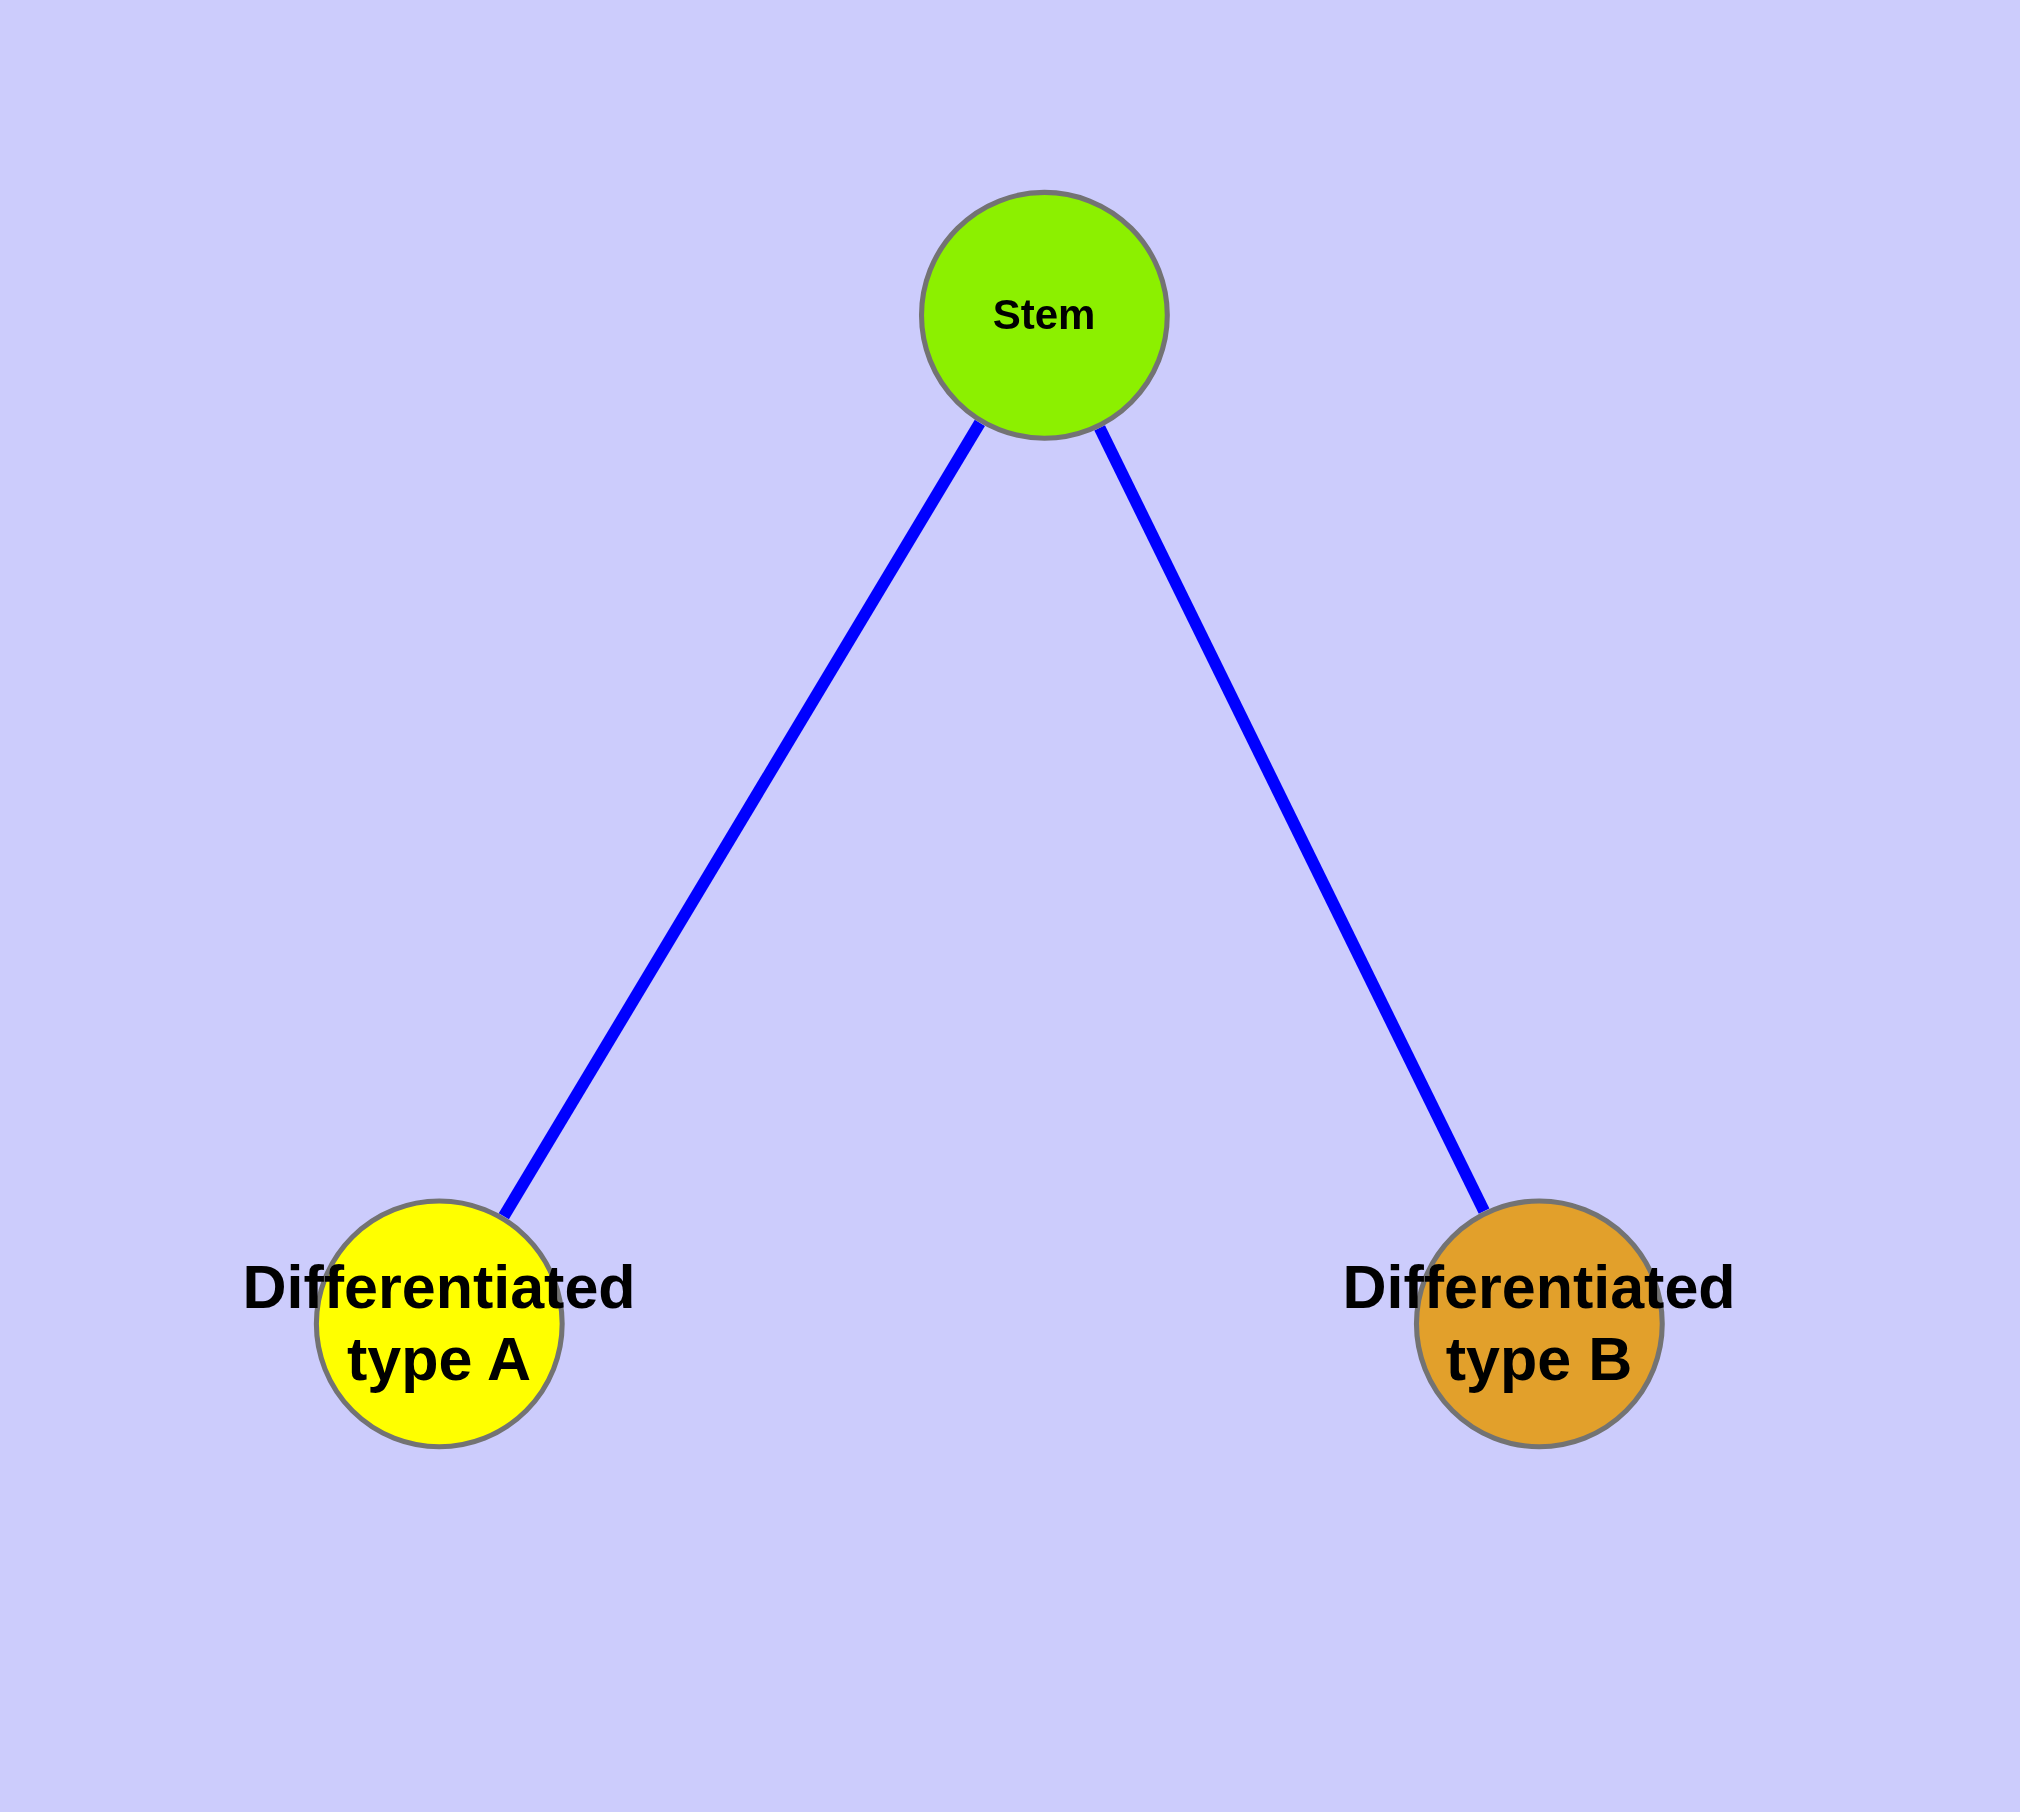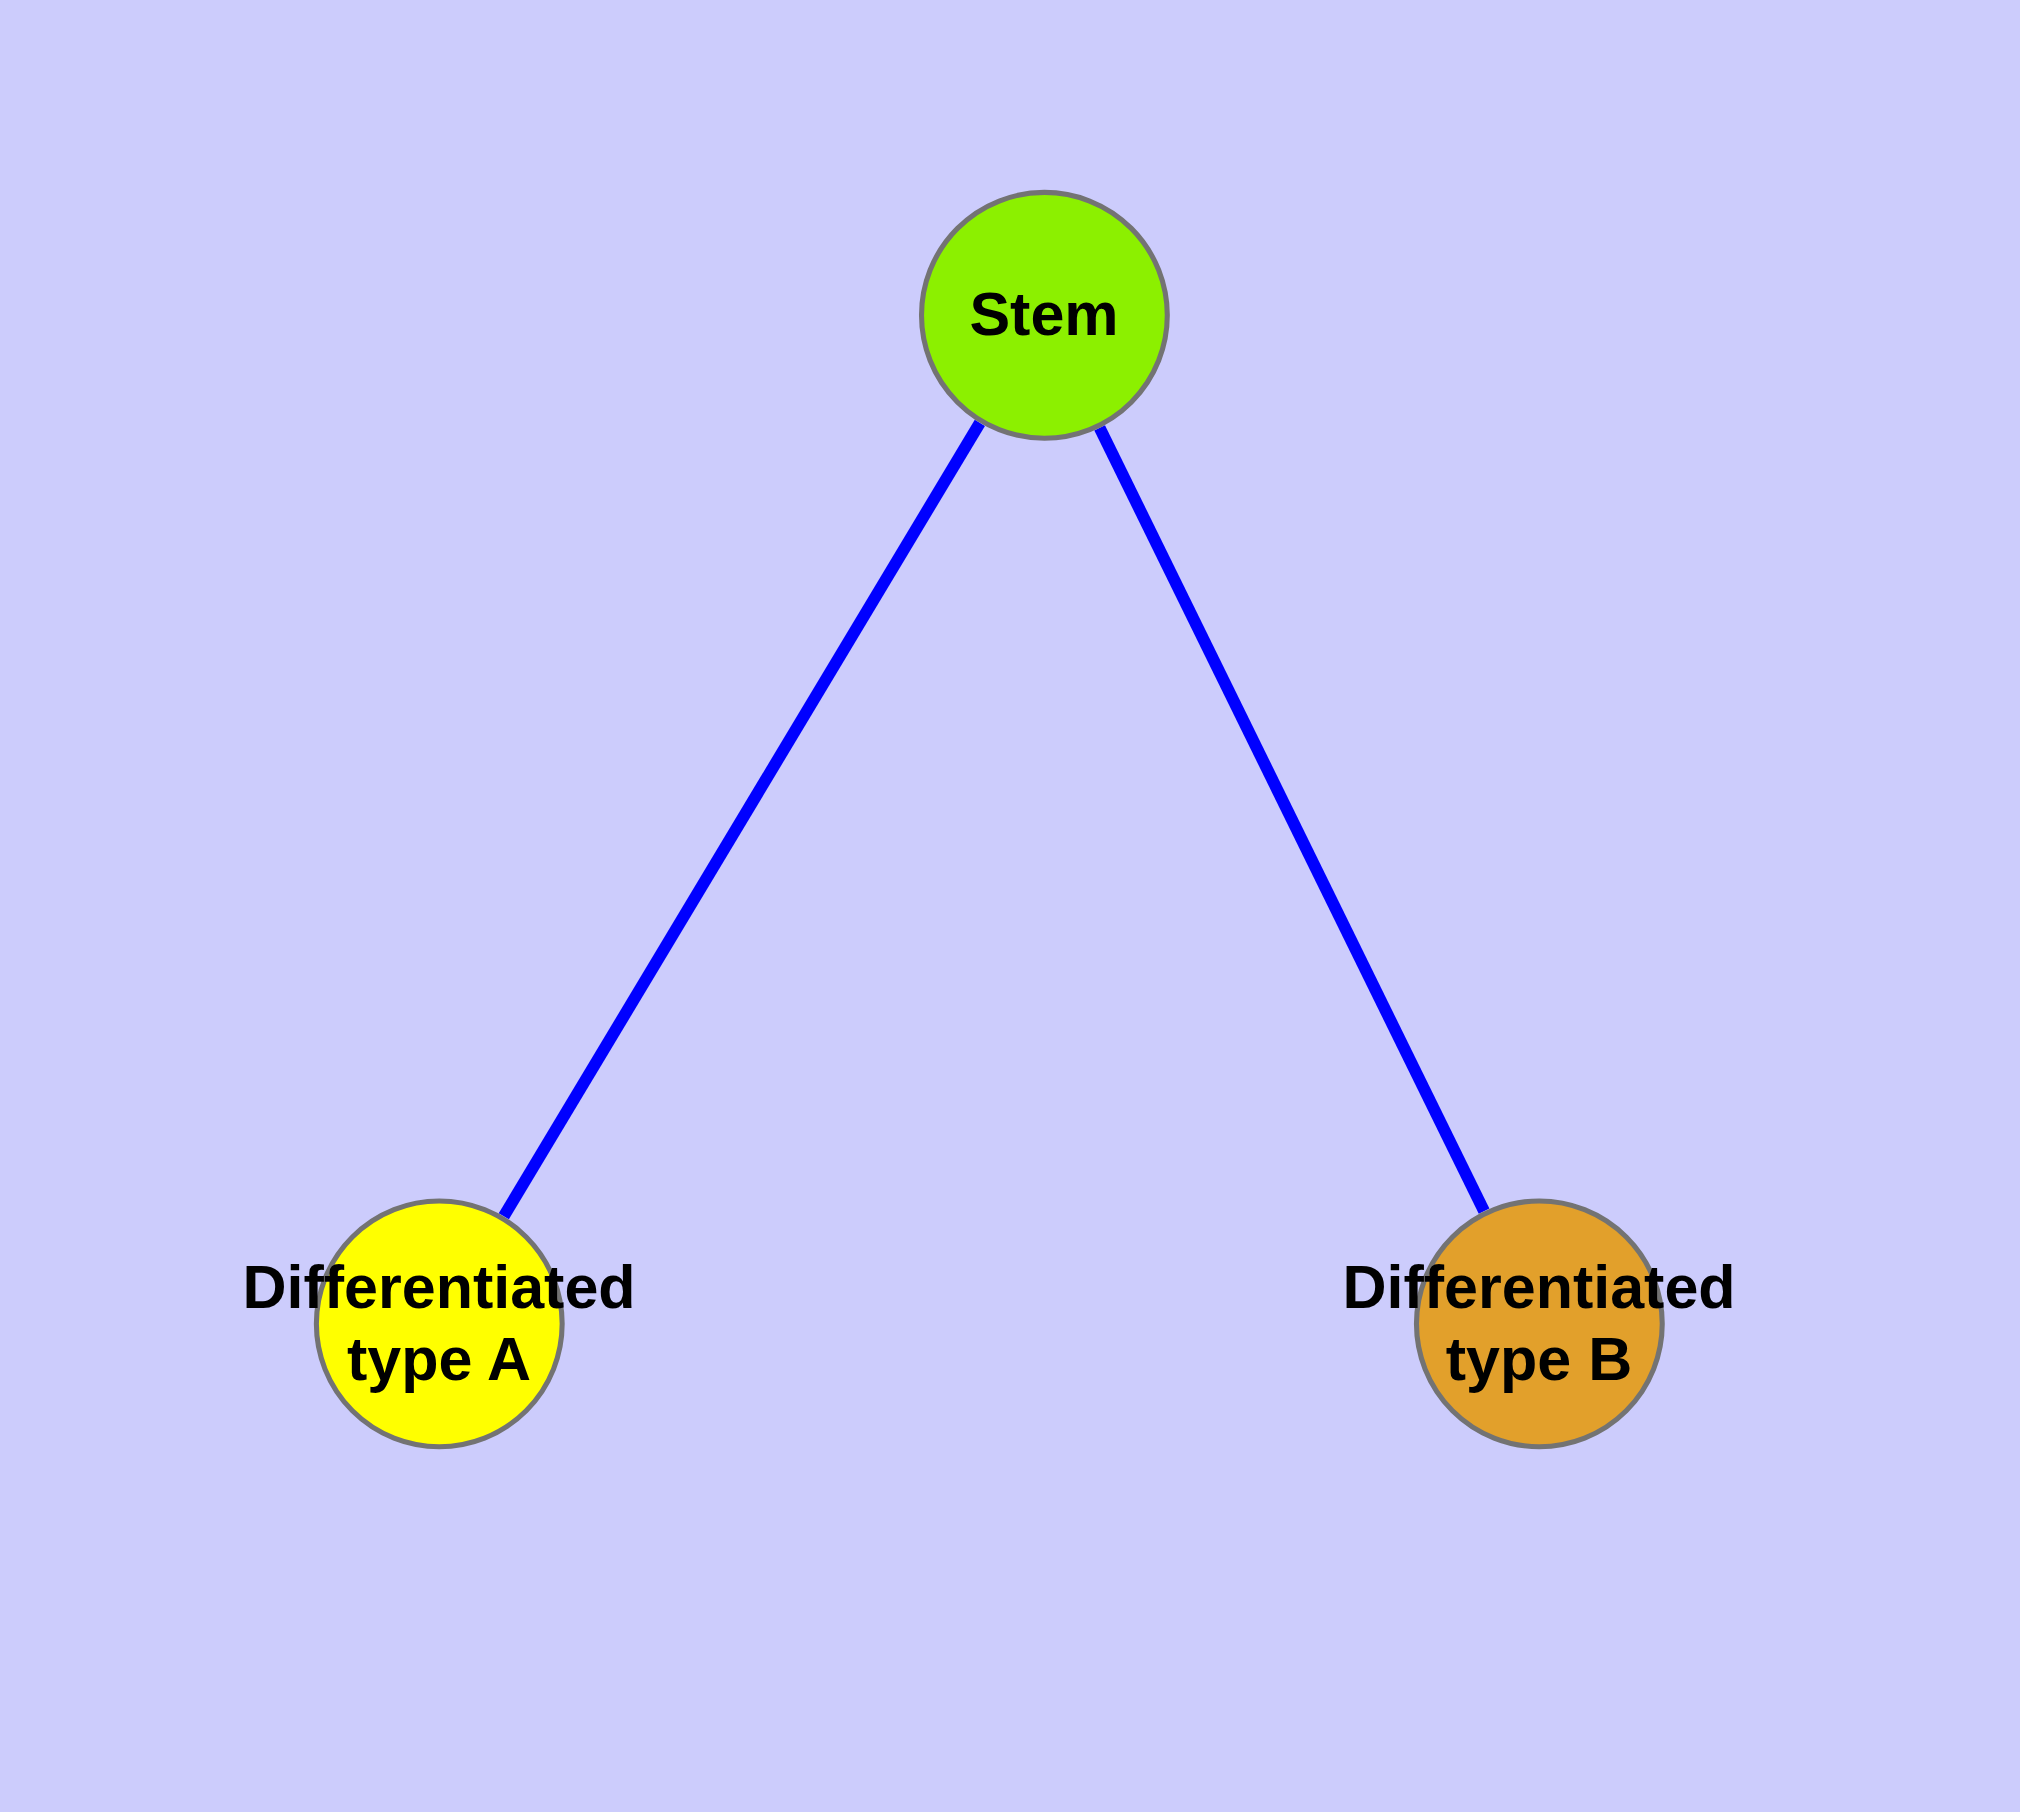--- a/index.html
+++ b/index.html
@@ -49,19 +49,19 @@
         <line x1="1297.203273917156" y1="504.8628355503688" x2="1750.796726082844" y2="1429.1371644496312" stroke="#0000ff" stroke-width="14" stroke-linecap="butt"></line>
       </g>
     <g id="node-layer">
         <circle cx="1232" cy="372" r="145" fill="#8cf000" stroke="#737373" stroke-width="6"></circle>
         <circle cx="518" cy="1562" r="145" fill="#ffff00" stroke="#737373" stroke-width="6"></circle>
         <circle cx="1816" cy="1562" r="145" fill="#e2a02b" stroke="#737373" stroke-width="6"></circle>
       </g>
   </svg>
 
   <div id="label-layer">
-      <div class="node-label" style="left: 1044px; top: 315px; color: rgb(0, 0, 0); font-size: 61px; font-weight: bold;"><span>Stem</span></div>
+      <div class="node-label" style="left: 1044px; top: 315px; color: rgb(0, 0, 0); font-size: 42px; font-weight: bold;"><span>Stem</span></div>
       <div class="node-label" style="left: 439px; top: 1324px; color: rgb(0, 0, 0); font-size: 61px; font-weight: bold;"><span>Differentiated</span><br><span>type A</span></div>
       <div class="node-label" style="left: 1539px; top: 1324px; color: rgb(0, 0, 0); font-size: 61px; font-weight: bold;"><span>Differentiated</span><br><span>type B</span></div>
     </div>
 
 </div>
 
 
 </body></html>

